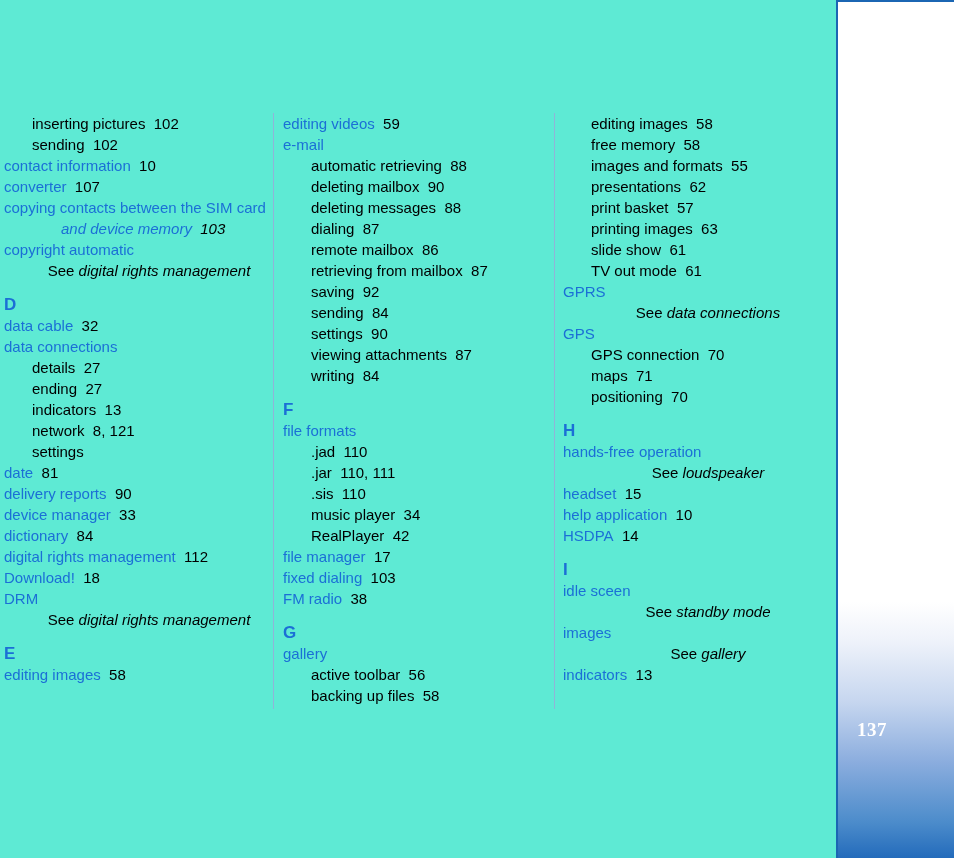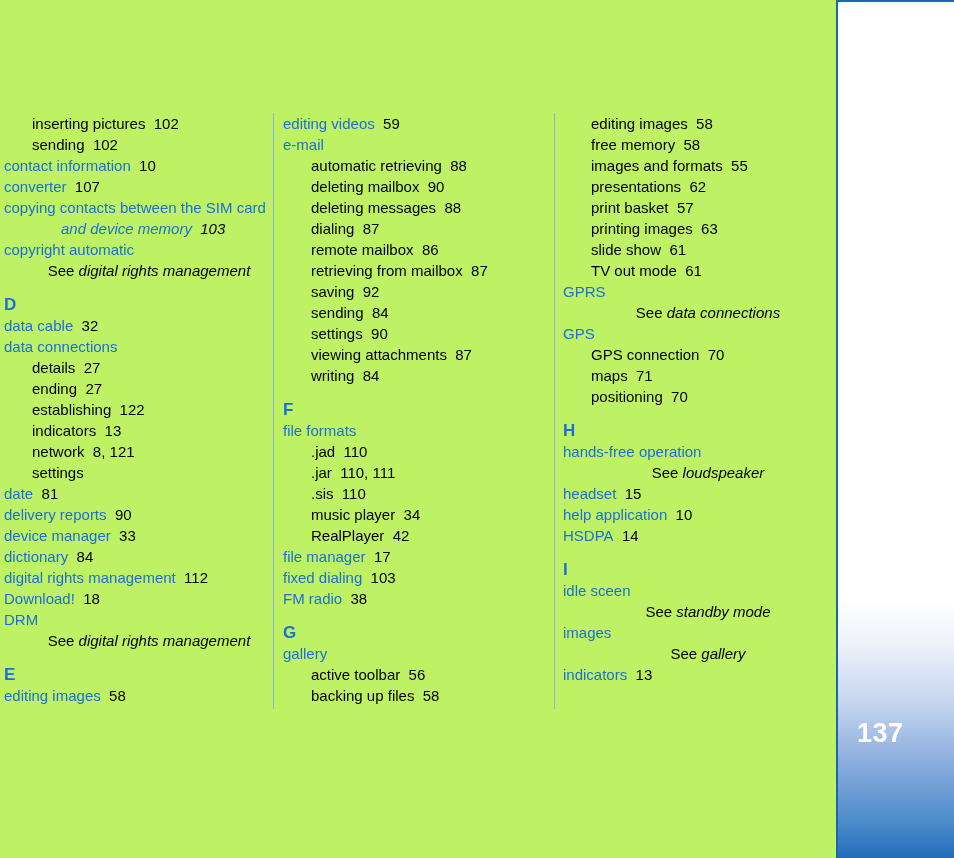--- a/index.html
+++ b/index.html
@@ -13,21 +13,21 @@
     font-family: "Liberation Sans", sans-serif;
     overflow: hidden;
     position: relative;
   }
 
   
   #page {
     position: relative;
     width: 954px;
     height: 858px;
-    background: #bef264;
+    background: #5eead4;
   }
 
   
   #side-bar {
     position: absolute;
     left: 836px;
     top: 0px;
     width: 118px;
     height: 858px;
     border-left: 2px solid #1b66b3;
@@ -39,25 +39,26 @@
         #eef2fa 640px,
         #c6d6ef 700px,
         #8badde 760px,
         #4c8ccb 820px,
         #2169ba 858px);
   }
   #page-number {
     position: absolute;
     left: 19px;
     top: 718px;
-    font-size: 27px;
+    font-size: 19px;
     font-weight: bold;
     color: #ffffff;
     letter-spacing: 0.5px;
     line-height: 1;
+    font-family: Liberation Serif, serif;
   }
 
   
   #index-area {
     position: absolute;
     left: 0px;
     top: 113px;
     width: 836px;
     height: 600px;
   }
@@ -139,21 +140,20 @@
         <div class="entry level-0"><span>converter</span><span class="pg">&nbsp;&nbsp;107</span></div>
         <div class="entry level-0"><span>copying contacts between the SIM card</span></div>
         <div class="entry level-cont"><span>and device memory</span><span class="pg">&nbsp;&nbsp;103</span></div>
         <div class="entry level-0"><span>copyright automatic</span></div>
         <div class="entry see"><span>See </span><span class="ref">digital rights management</span></div>
         <div class="letter-heading">D</div>
         <div class="entry level-0"><span>data cable</span><span class="pg">&nbsp;&nbsp;32</span></div>
         <div class="entry level-0"><span>data connections</span></div>
         <div class="entry level-1"><span>details</span><span class="pg">&nbsp;&nbsp;27</span></div>
         <div class="entry level-1"><span>ending</span><span class="pg">&nbsp;&nbsp;27</span></div>
-        <div class="entry level-1"><span>establishing</span><span class="pg">&nbsp;&nbsp;122</span></div>
         <div class="entry level-1"><span>indicators</span><span class="pg">&nbsp;&nbsp;13</span></div>
         <div class="entry level-1"><span>network</span><span class="pg">&nbsp;&nbsp;8, 121</span></div>
         <div class="entry level-1"><span>settings</span></div>
         <div class="entry level-0"><span>date</span><span class="pg">&nbsp;&nbsp;81</span></div>
         <div class="entry level-0"><span>delivery reports</span><span class="pg">&nbsp;&nbsp;90</span></div>
         <div class="entry level-0"><span>device manager</span><span class="pg">&nbsp;&nbsp;33</span></div>
         <div class="entry level-0"><span>dictionary</span><span class="pg">&nbsp;&nbsp;84</span></div>
         <div class="entry level-0"><span>digital rights management</span><span class="pg">&nbsp;&nbsp;112</span></div>
         <div class="entry level-0"><span>Download!</span><span class="pg">&nbsp;&nbsp;18</span></div>
         <div class="entry level-0"><span>DRM</span></div>

